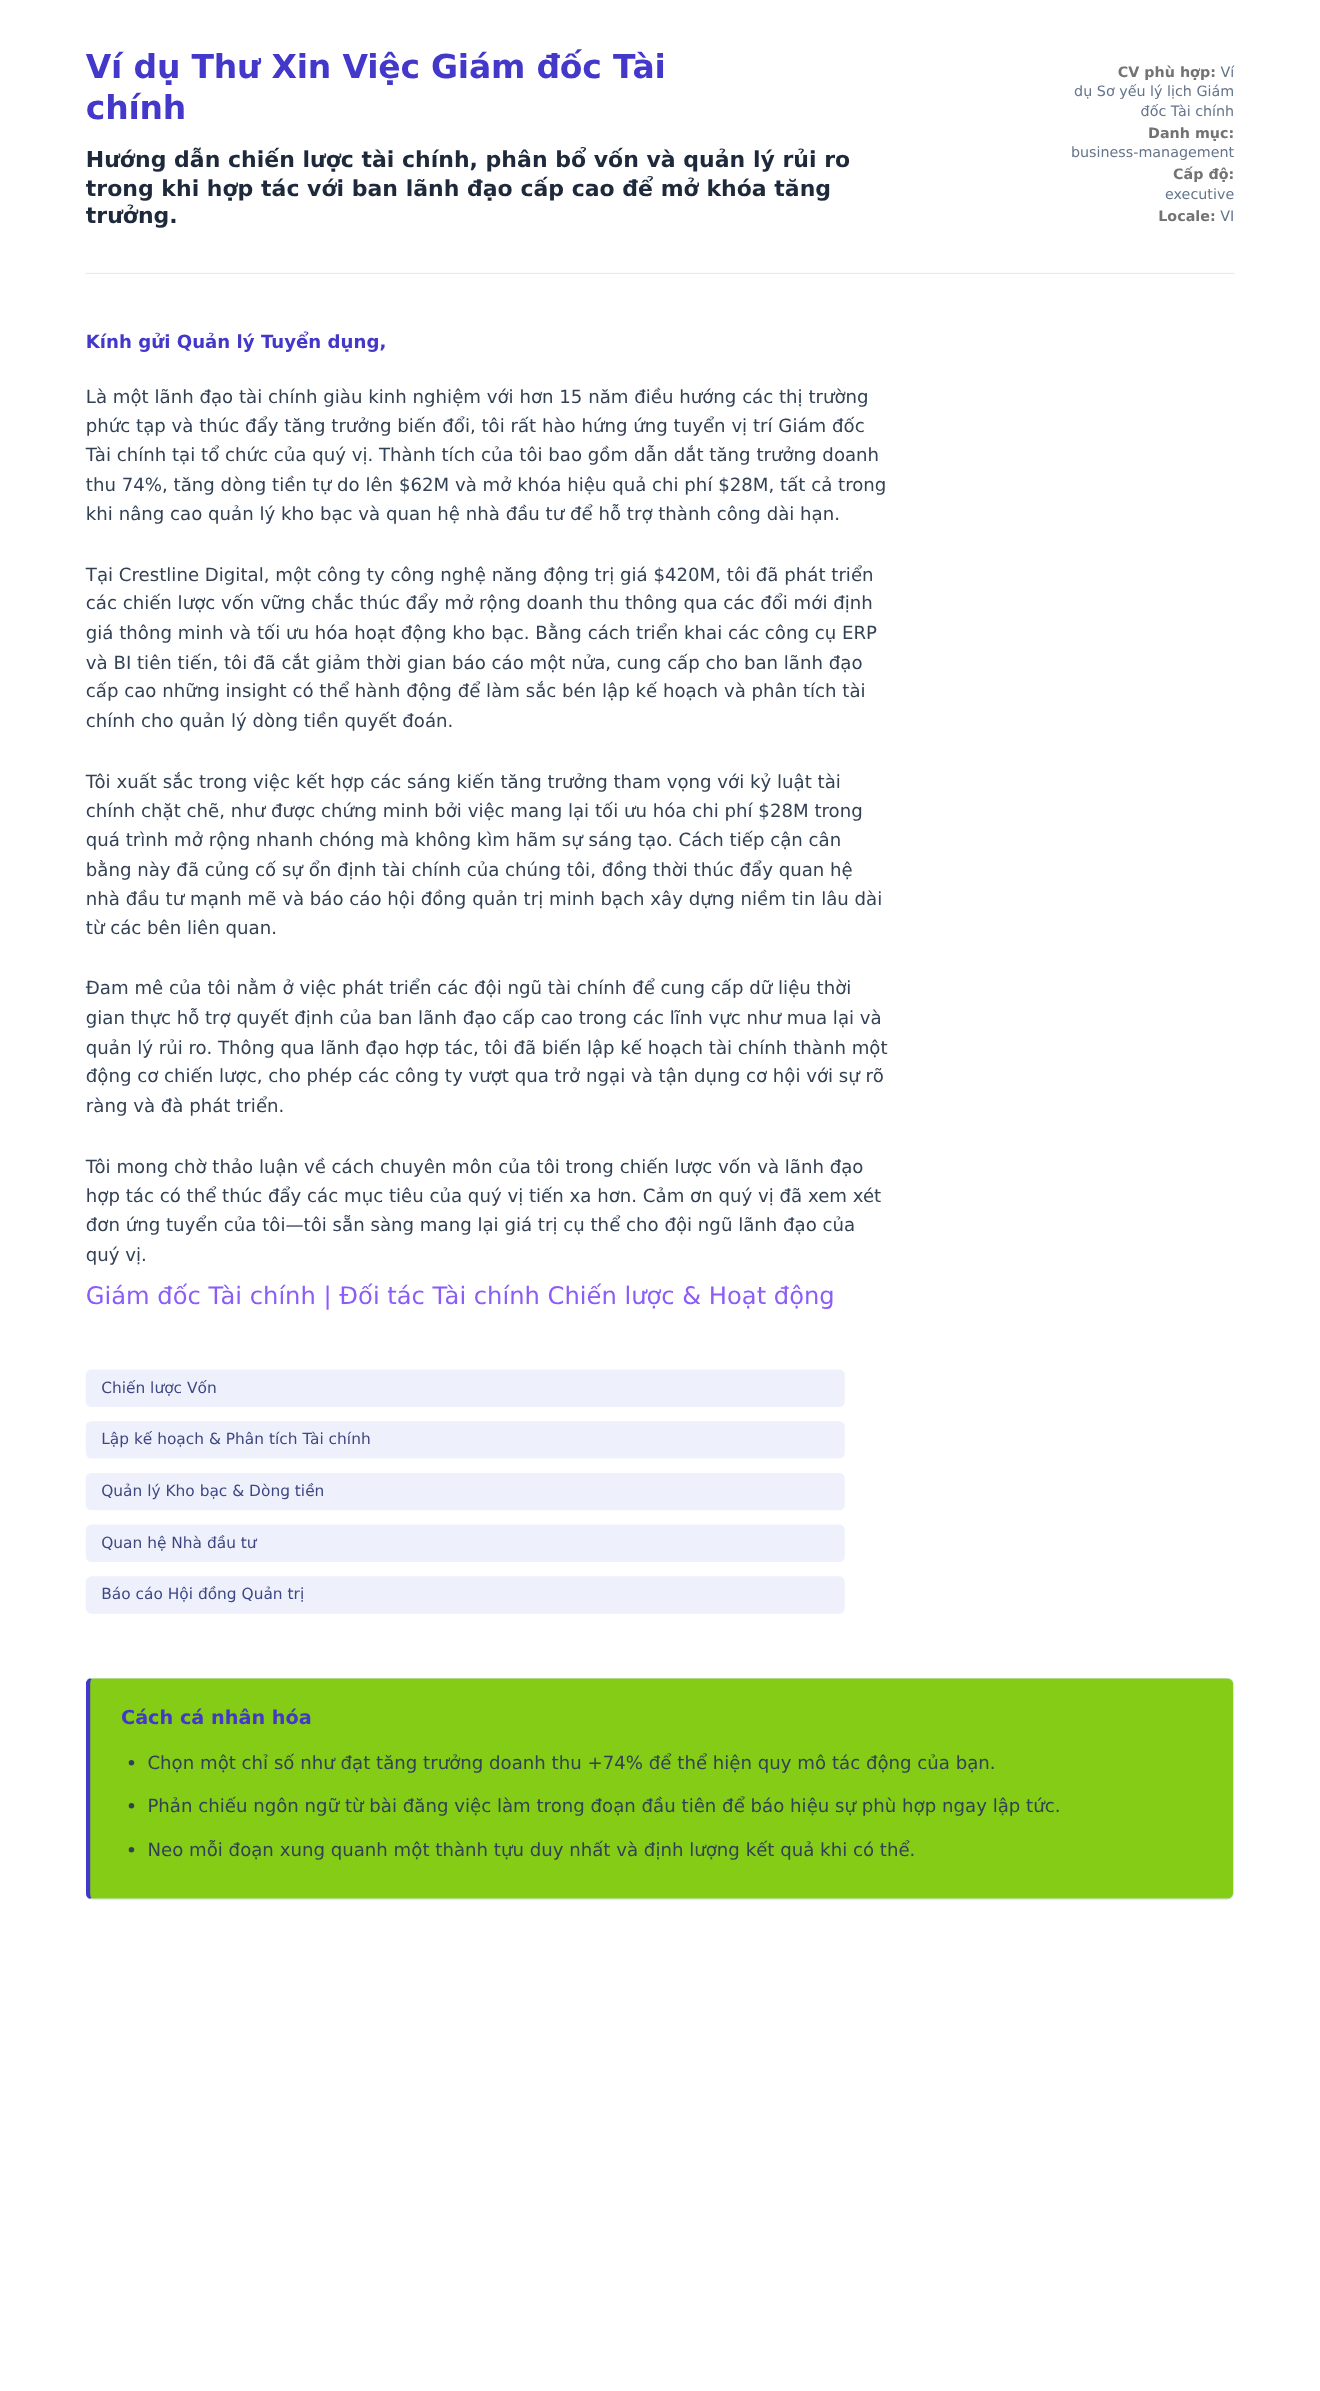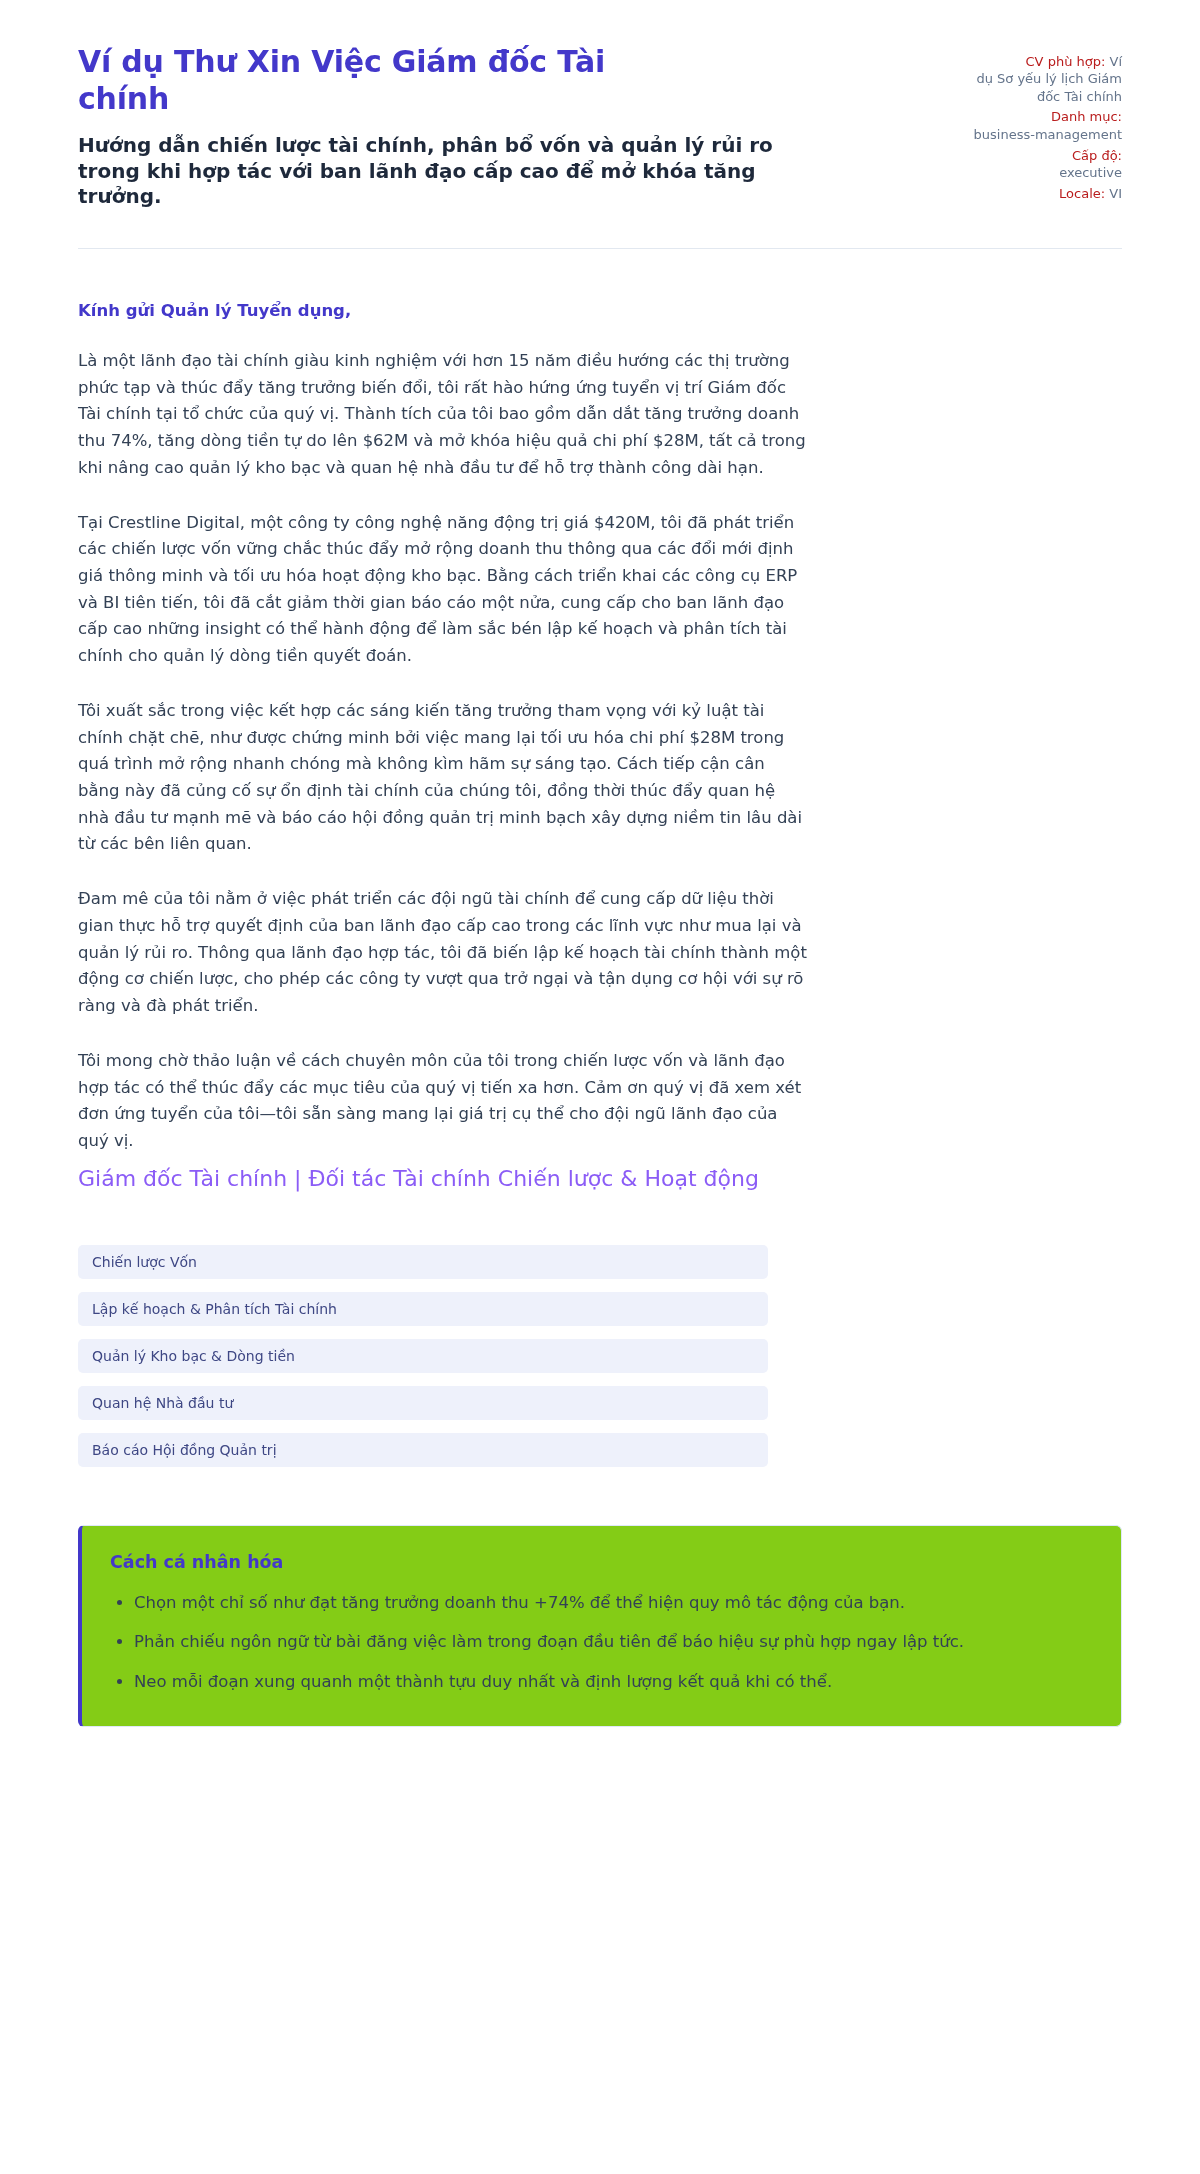--- a/index.html
+++ b/index.html
@@ -12,21 +12,21 @@
   .page {
     width: 1044px;
     margin: 0 auto;
     padding: 44px 0 650px 0;
   }
 
   
   .header {
     display: flex;
     justify-content: space-between;
-    align-items: center;
+    align-items: flex-end;
   }
   .header-left { max-width: 730px; }
   .title {
     margin: 0 0 16px 0;
     max-width: 600px;
     font-size: 30px;
     line-height: 1.22;
     font-weight: 700;
     color: #4338ca;
     letter-spacing: -0.2px;
@@ -42,21 +42,21 @@
   .meta {
     flex-shrink: 0;
     width: 160px;
     text-align: right;
     font-size: 13px;
     line-height: 1.35;
     color: #64748b;
     padding-top: 4px;
   }
   .meta-row { margin-bottom: 3px; }
-  .meta-label { font-weight: 400; color: #b91c1c; margin-left: 44px; }
+  .meta-label { font-weight: 700; color: #737373; margin-left: 44px; }
 
   .divider {
     border: none;
     border-top: 1px solid #e2e8f0;
     margin: 38px 0 0 0;
   }
 
   
   .greeting {
     margin: 52px 0 0 0;

